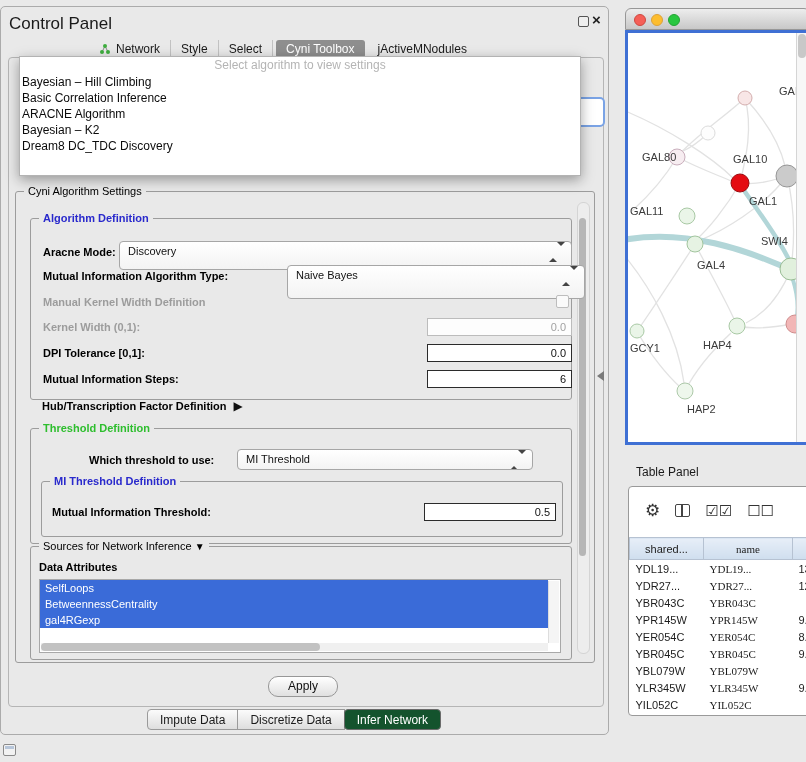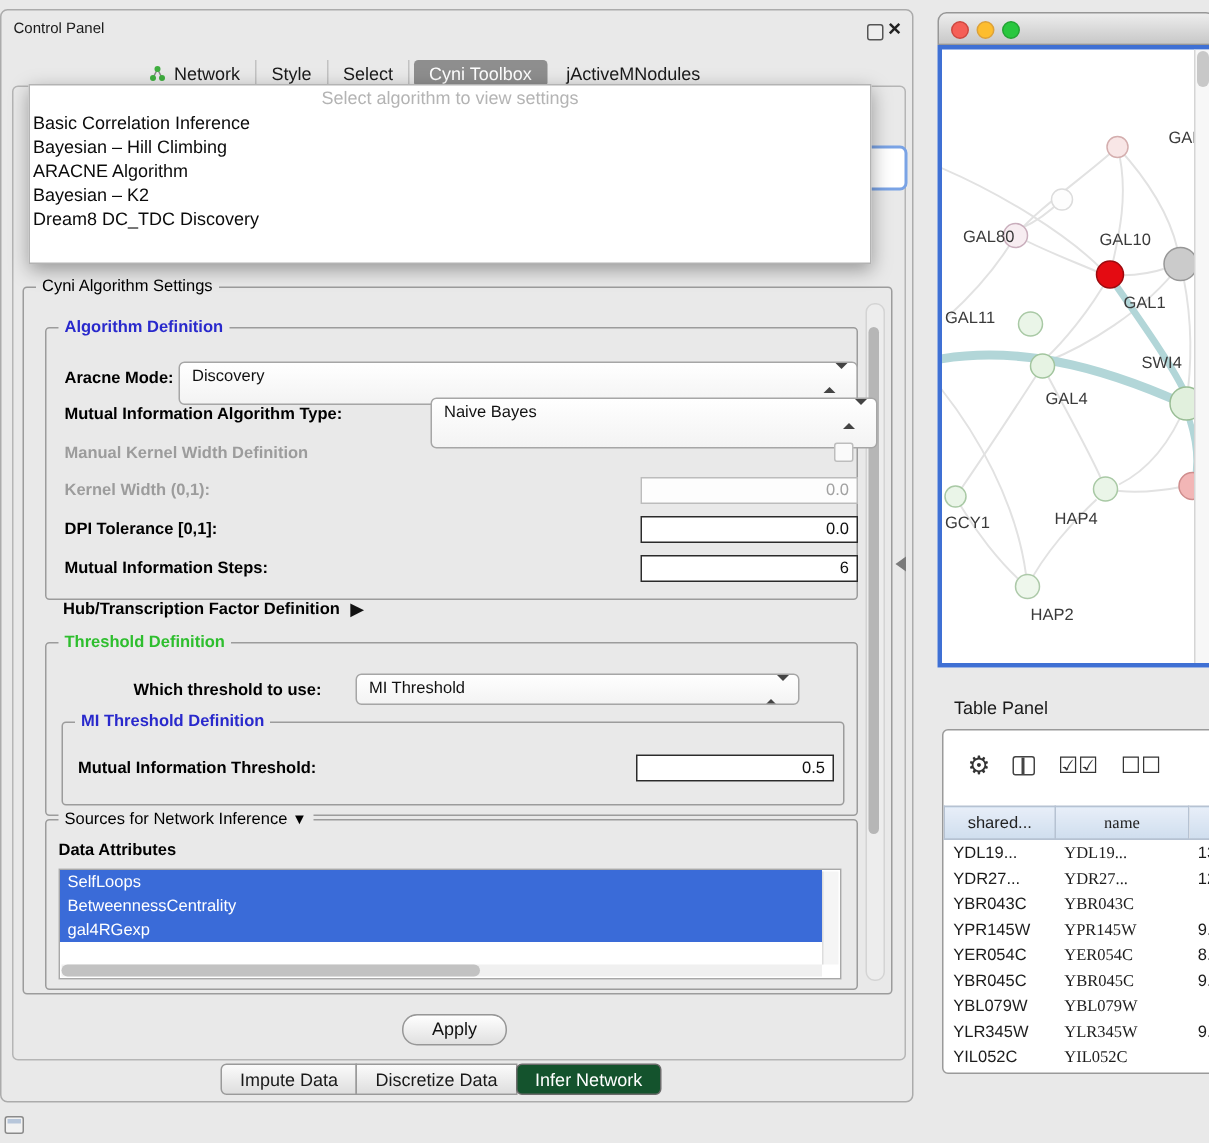--- a/index.html
+++ b/index.html
@@ -5,21 +5,21 @@
   html,body{margin:0;padding:0;}
   body{width:806px;height:762px;position:relative;overflow:hidden;background:#e9e9e9;
        font-family:"Liberation Sans",sans-serif;font-size:12px;color:#111;}
   .abs{position:absolute;}
   .lbl{font-weight:bold;font-size:11px;color:#000;white-space:nowrap;}
   .lbl.dis{color:#9c9c9c;}
 
   
   .cp{left:0;top:6px;width:609px;height:729px;background:#e9e9e9;border:1px solid #ababab;
       border-radius:5px;box-sizing:border-box;}
-  .cp-title{left:8px;top:7px;font-size:10px;color:#1a1a1a;}
+  .cp-title{left:8px;top:7px;font-size:17px;color:#1a1a1a;}
   .float-btn{left:577px;top:9px;width:9px;height:9px;border:1.5px solid #555;border-radius:2px;background:#eee;}
   .close-btn{left:591px;top:4px;font-size:15px;font-weight:bold;color:#222;cursor:default;}
   .content-frame{left:7px;top:50px;width:594px;height:648px;border:1px solid #b5b5b5;border-radius:4px;}
 
   
   .tabs{left:88px;top:32px;height:20px;display:flex;align-items:center;}
   .tab{padding:2px 10px;border-right:1px solid #c2c2c2;display:flex;align-items:center;gap:5px;color:#1a1a1a;}
   .tab:last-child{border-right:none;}
   .tab.active{background:#8e8e8e;color:#fff;border-radius:3px;border-right:none;margin:0 3px;}
 
@@ -141,22 +141,22 @@
     </div>
     <div class="tab">
       <span>jActiveMNodules</span>
     </div>
   </div>
 
   <div class="abs combo-focus"></div>
 
   <div class="abs popup">
     <div class="ph">Select algorithm to view settings</div>
+    <div class="pi">Bayesian – Hill Climbing</div>
     <div class="pi">Basic Correlation Inference</div>
-    <div class="pi">Bayesian – Hill Climbing</div>
     <div class="pi sel">ARACNE Algorithm</div>
     <div class="pi">Bayesian – K2</div>
     <div class="pi">Dream8 DC_TDC Discovery</div>
   </div>
 
   <div class="abs group" style="left:14px;top:184px;width:578px;height:470px;">
     <span class="legend plain">Cyni Algorithm Settings</span>
 
     <div class="abs sb-track" style="left:561px;top:10px;width:11px;height:450px;">
       <div class="sb-thumb" style="left:1px;top:15px;width:7px;height:338px;"></div>

